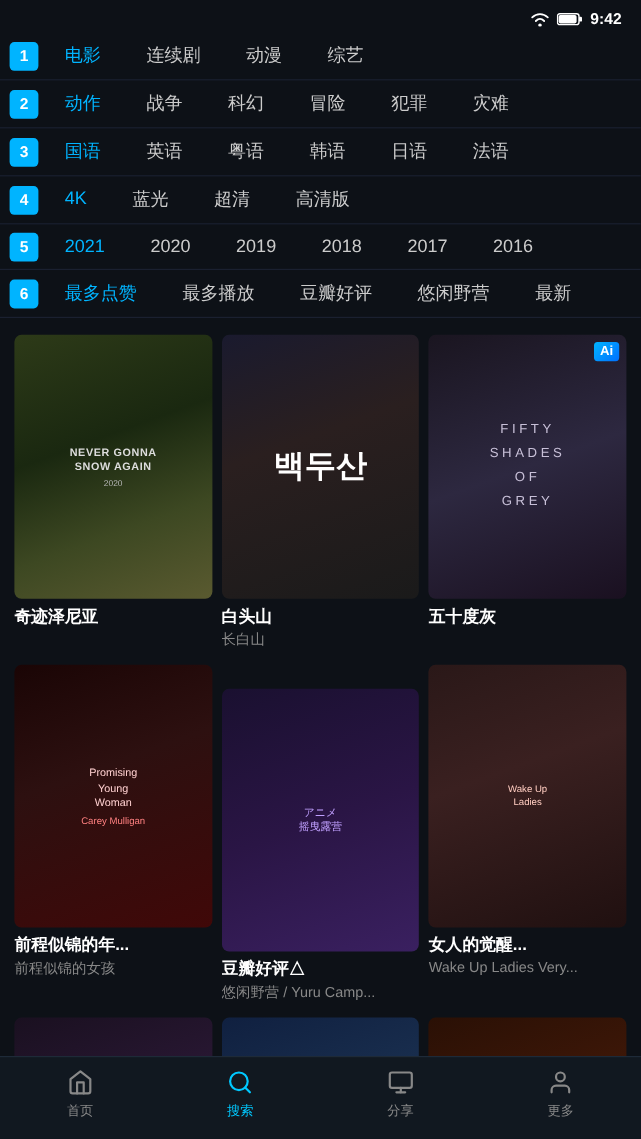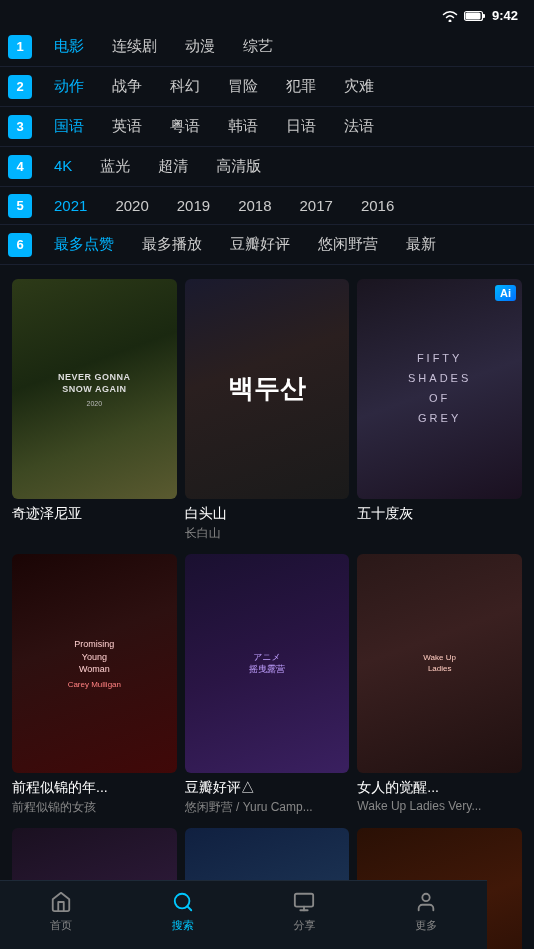--- a/index.html
+++ b/index.html
@@ -50,21 +50,21 @@
       display: flex;
       align-items: center;
       justify-content: center;
       font-size: 13px;
       font-weight: bold;
     }
     .filter-items {
       display: flex;
       flex-wrap: nowrap;
       overflow-x: auto;
-      gap: 0;
+      gap: 10px;
       scrollbar-width: none;
     }
     .filter-items::-webkit-scrollbar { display: none; }
     .filter-item {
       padding: 6px 14px;
       font-size: 15px;
       color: #ccc;
       white-space: nowrap;
       cursor: pointer;
     }
@@ -88,40 +88,40 @@
       aspect-ratio: 3/4;
       border-radius: 6px;
       overflow: hidden;
       position: relative;
       background: #1a2030;
     }
     .movie-title {
       font-size: 14px;
       color: #fff;
       margin-top: 6px;
-      font-weight: 400;
+      font-weight: 700;
       white-space: nowrap;
       overflow: hidden;
       text-overflow: ellipsis;
     }
     .movie-subtitle {
       font-size: 12px;
       color: #888;
       margin-top: 2px;
       white-space: nowrap;
       overflow: hidden;
       text-overflow: ellipsis;
     }
 
     
     .bottom-nav {
       position: fixed;
       bottom: 0;
       left: 0;
-      width: 487px;
+      width: 534px;
       background: #111820;
       border-top: 1px solid #1e2a38;
       display: flex;
       align-items: center;
       justify-content: space-around;
       padding: 8px 0 16px;
     }
     .nav-item {
       display: flex;
       flex-direction: column;
@@ -172,20 +172,21 @@
     }
 
     
     .p4-bg {
       background: linear-gradient(160deg, #1a0505 0%, #2d1010 40%, #400808 100%);
     }
 
     
     .p5-bg {
       background: linear-gradient(160deg, #1a1030 0%, #2a1545 50%, #3a2060 100%);
+      margin-top: 20px;
     }
 
     
     .p6-bg {
       background: linear-gradient(160deg, #2a1818 0%, #3a2020 40%, #201010 100%);
     }
 
     
     .p7-bg {
       background: linear-gradient(160deg, #1a1020 0%, #2a1835 40%, #1a1020 100%);

